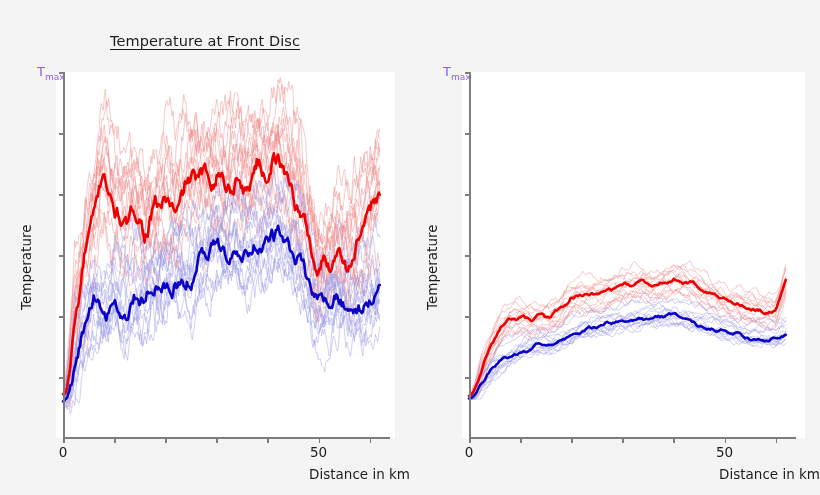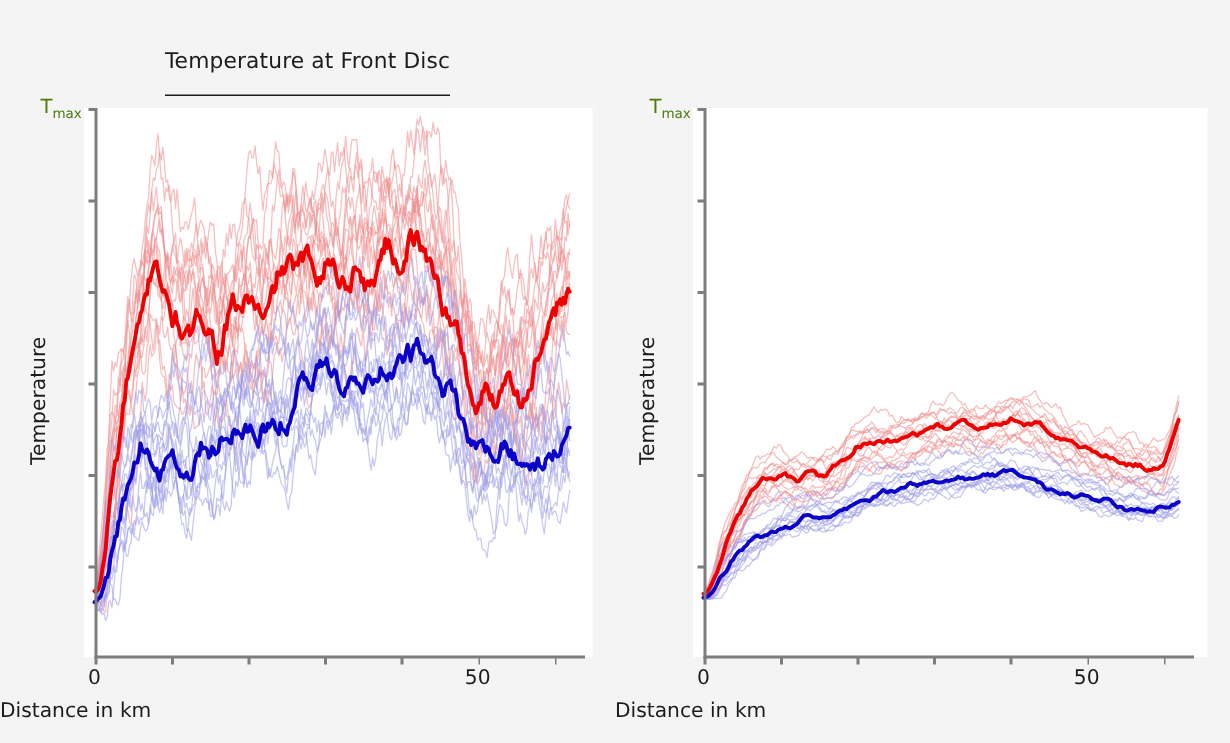--- a/index.html
+++ b/index.html
@@ -15,53 +15,54 @@
   #panel-right{left:410px;}
 
   .panel-title{
     position:absolute;top:33px;left:0;width:410px;
     text-align:center;
     font-size:14.5px;color:#1c1c1c;
     letter-spacing:.1px;
   }
   .panel-title span{
     border-bottom:1.5px solid #1c1c1c;
-    padding-bottom:14px;
+    padding-bottom:0;
   }
 
   .plot-bg{
     position:absolute;
     background:#ffffff;
   }
   #plot-bg-left{left:56px;top:72px;width:339px;height:366px;}
   #plot-bg-right{left:462px;top:72px;width:343px;height:366px;}
 
   .axis-line{position:absolute;background:#7d7d7d;}
   .yaxis{width:1.5px;}
   .xaxis{height:1.5px;}
   .tick{position:absolute;background:#7d7d7d;}
   .ytick{width:5px;height:1.5px;}
   .xtick{width:1.5px;height:5px;}
 
   .tmax-label{
     position:absolute;
-    font-size:13px;color:#4d7c0f;
+    font-size:13px;color:#8b5cf6;
     white-space:nowrap;
+    margin-left:10px;
   }
   .tmax-label sub{font-size:9px;}
 
   .xticklabel{
     position:absolute;
     font-size:13.5px;color:#1c1c1c;
     text-align:center;width:40px;
   }
   .xaxis-title{
     position:absolute;
     font-size:13.5px;color:#1c1c1c;
-    text-align:left;width:410px;left:0;top:466px;
+    text-align:right;width:410px;left:0;top:466px;
   }
   .yaxis-title{
     position:absolute;
     font-size:13.5px;color:#1c1c1c;
     transform:rotate(-90deg);
     transform-origin:left top;
     white-space:nowrap;
   }
   svg{position:absolute;left:0;top:0;overflow:visible;}
   .trace{fill:none;stroke-linejoin:round;stroke-linecap:round;}

